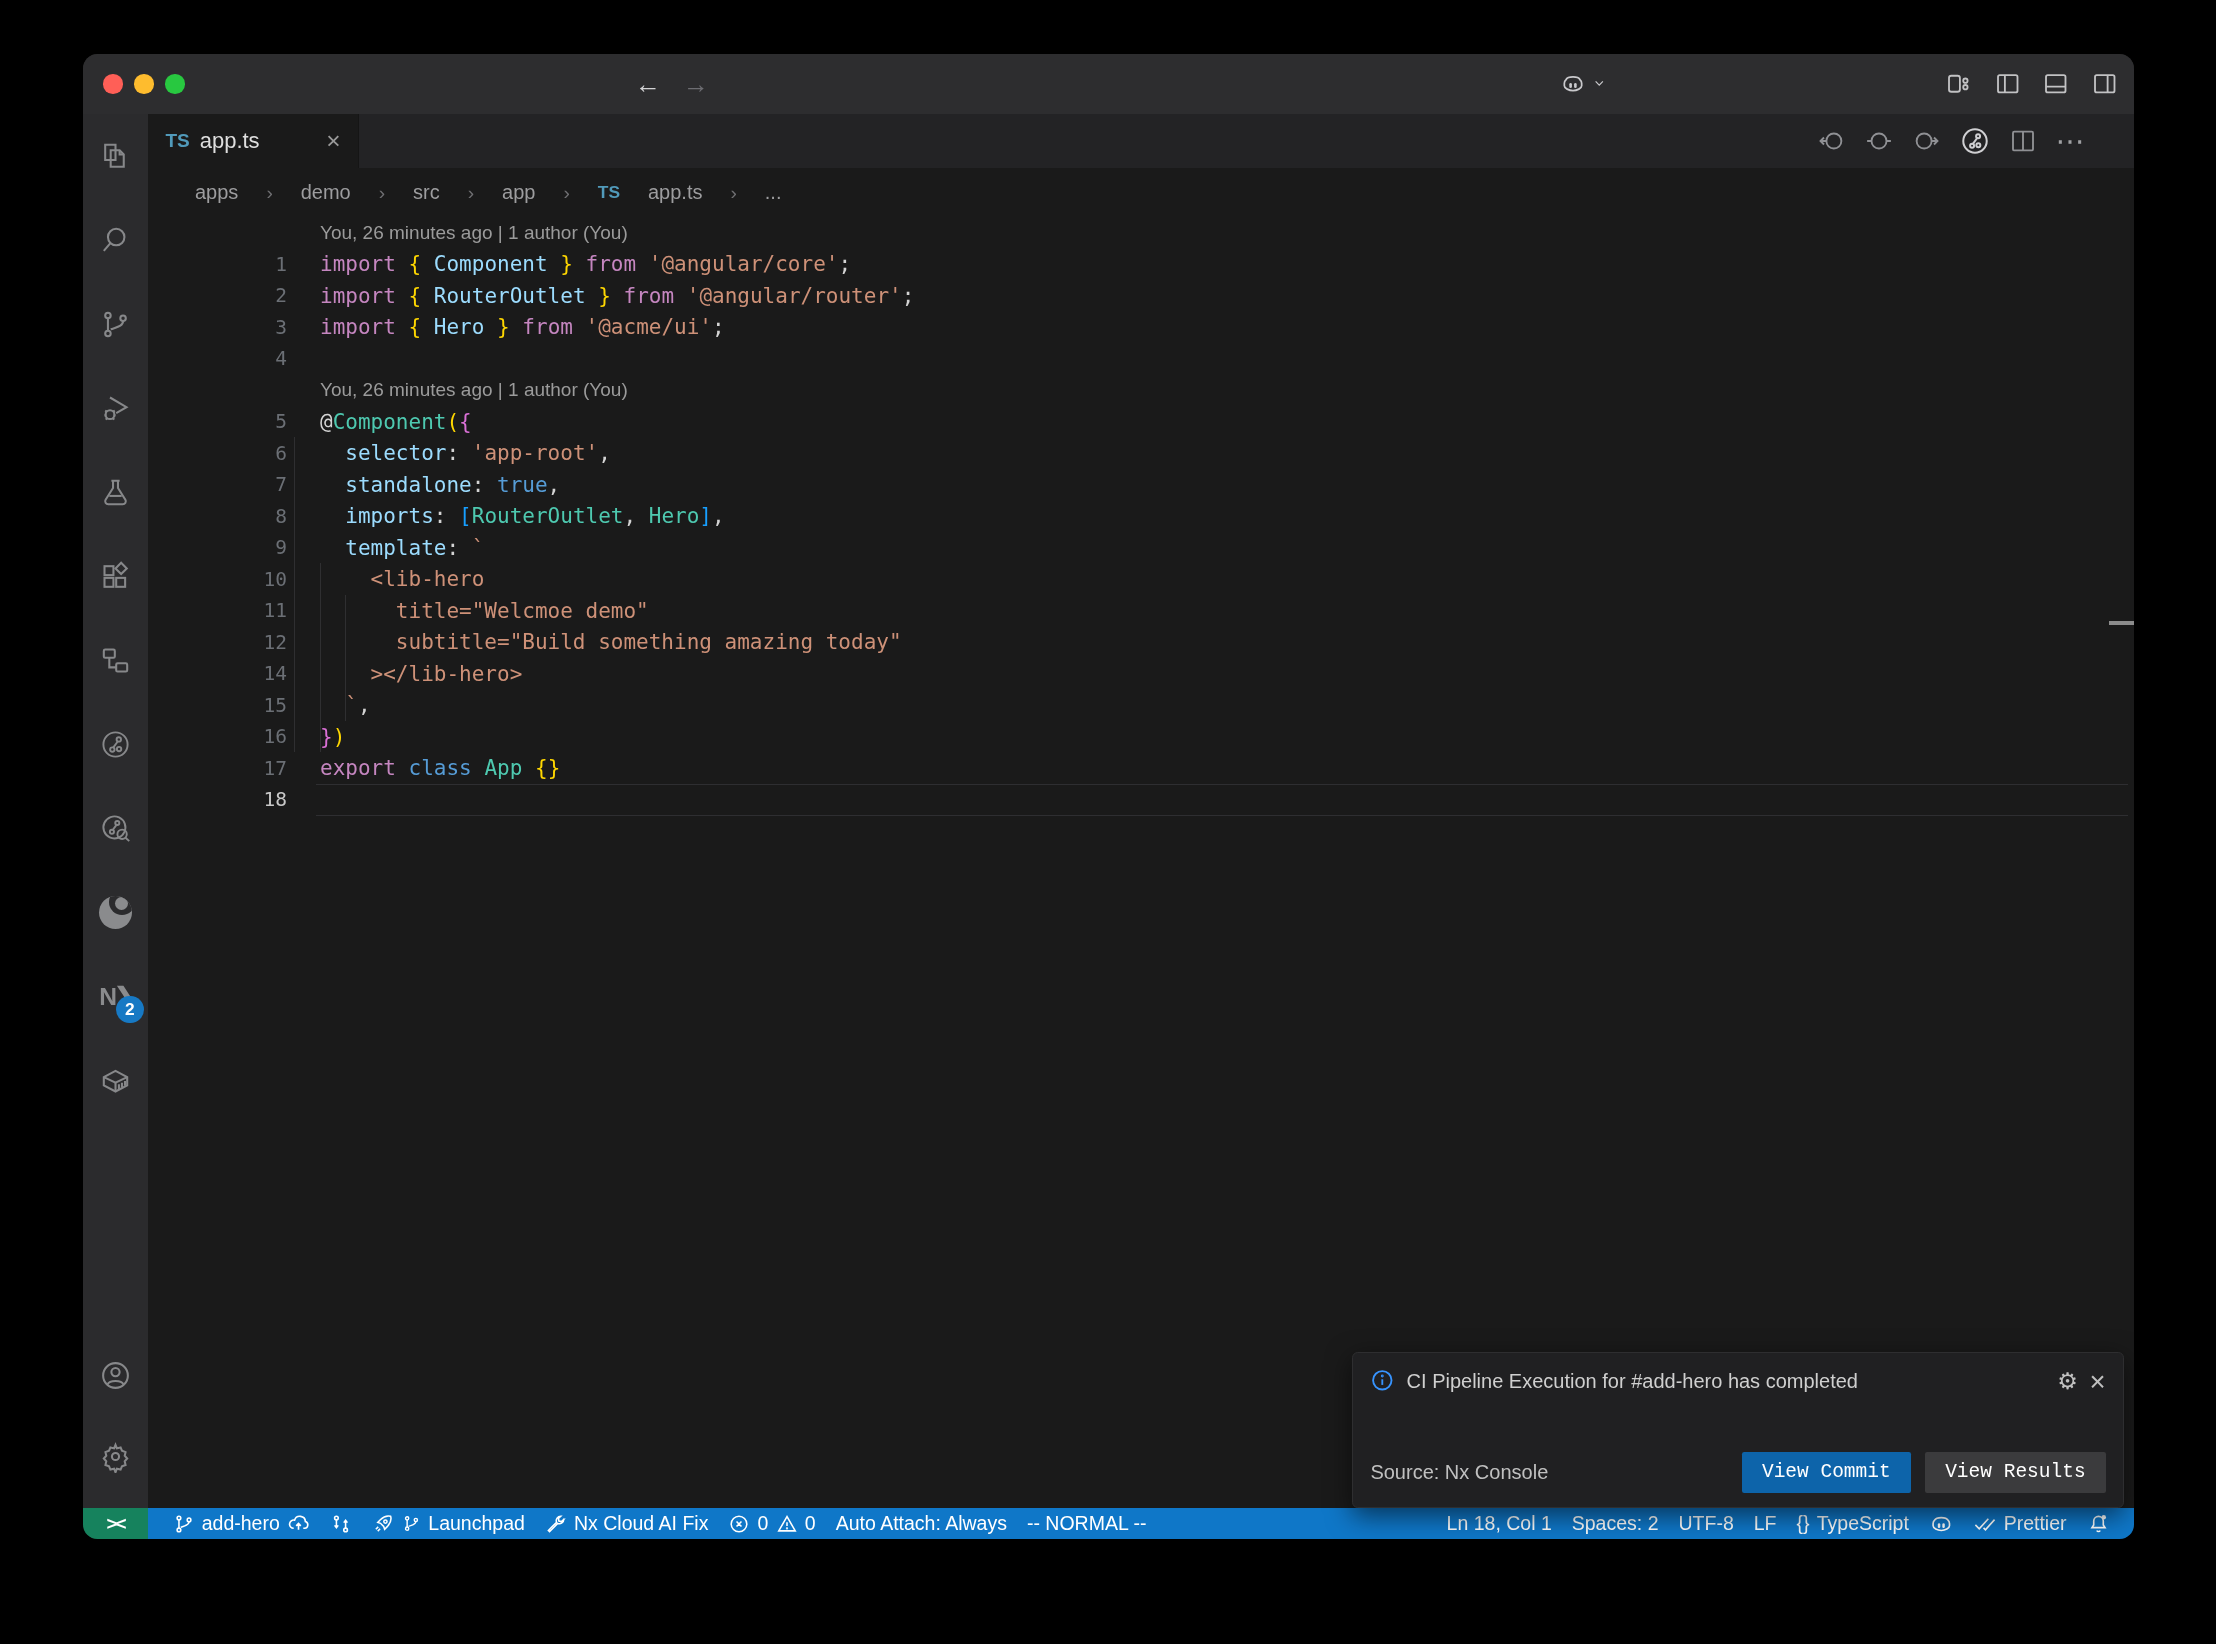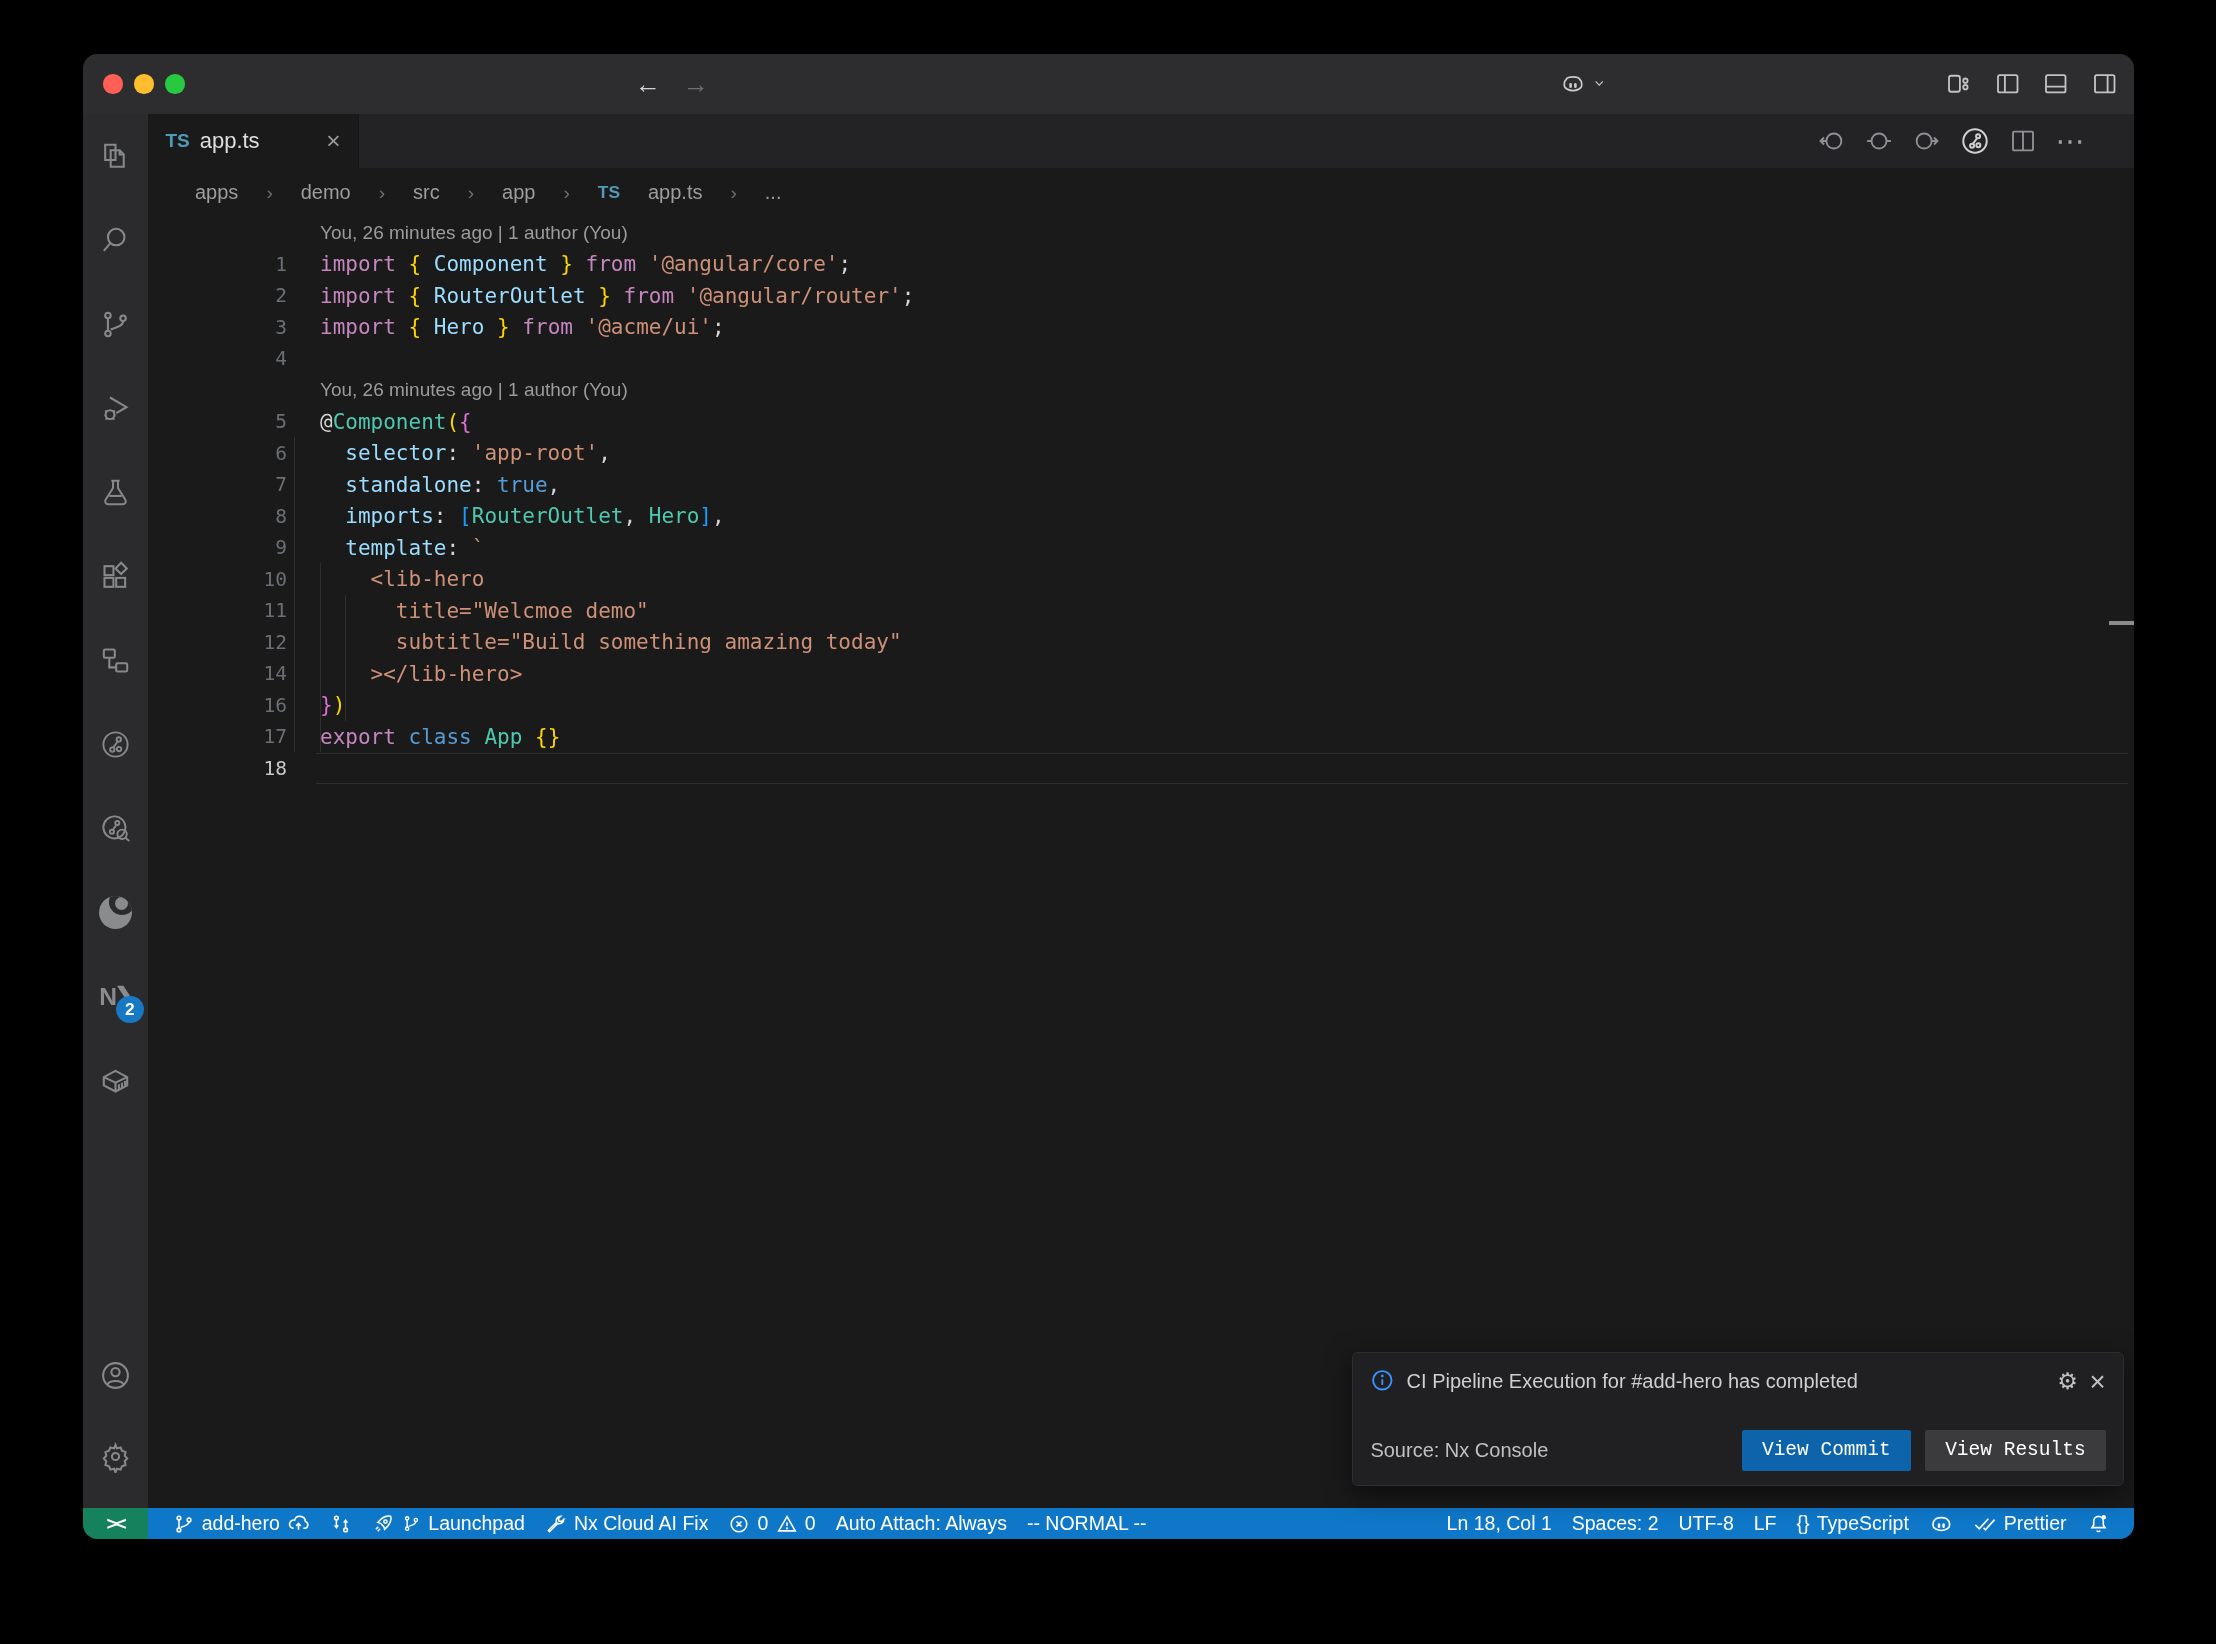--- a/index.html
+++ b/index.html
@@ -71,21 +71,21 @@
   
   .statusbar { height:31px; display:flex; flex:0 0 auto; font-size:19.5px; color:#fff; }
   .remote { width:65px; background:#16825D; display:flex; align-items:center; justify-content:center;
             font-weight:700; font-size:19px; letter-spacing:-2.2px; }
   .sb-main { flex:1; background:#0f77c8; display:flex; align-items:center; padding:0 14.5px; min-width:0; }
   .sb-item { display:flex; align-items:center; gap:7.2px; padding:0 10px; white-space:nowrap; }
   .sb-item svg { display:block; }
   .sb-spacer { flex:1; }
 
   
-  .notification { position:absolute; left:1269px; top:1298px; width:772px; height:134px; background:#202022;
+  .notification { position:absolute; left:1269px; top:1298px; width:772px; height:156px; background:#202022;
                   border:0.7px solid #2e2e30; border-radius:5.8px; box-shadow:0 7.2px 26px rgba(0,0,0,.55);
                   display:flex; flex-direction:column; z-index:5; }
   .notif-header { display:flex; align-items:center; gap:11.6px; padding:14.5px 17.4px 0 17.4px; }
   .notif-title { font-size:20px; color:#cfcfcf; flex:1; }
   .notif-icon-btn { color:#c0c0c0; font-size:23px; line-height:1; }
   .notif-body { display:flex; align-items:center; padding:0 17.4px 14.5px 17.4px; margin-top:auto; }
   .notif-source { font-size:20px; color:#c0c0c0;text-align:center; }
   .notif-buttons { margin-left:auto; display:flex; gap:14.5px; }
   .btn { font-size:19.5px; padding:9.4px 20px; border-radius:2.2px; color:#fff; border:none; font-family:Liberation Mono, monospace; }
   .btn-primary { background:#0d64aa; }
@@ -361,20 +361,24 @@
             </div>
             <div class="row">
               <div class="gutter">12</div>
               <div class="codeline"><span class="tok-str">      subtitle="Build something amazing today"</span></div>
             </div>
             <div class="row">
               <div class="gutter">14</div>
               <div class="codeline"><span class="tok-str">    &gt;&lt;/lib-hero&gt;</span></div>
             </div>
             <div class="row">
+              <div class="gutter">15</div>
+              <div class="codeline"><span class="tok-str">  `</span><span class="tok-pl">,</span></div>
+            </div>
+            <div class="row">
               <div class="gutter">16</div>
               <div class="codeline"><span class="tok-pp">}</span><span class="tok-py">)</span></div>
             </div>
             <div class="row">
               <div class="gutter">17</div>
               <div class="codeline"><span class="tok-kw">export</span><span class="tok-pl"> </span><span class="tok-kwb">class</span><span class="tok-pl"> </span><span class="tok-type">App</span><span class="tok-pl"> </span><span class="tok-py">{}</span></div>
             </div>
             <div class="row">
               <div class="gutter cur">18</div>
               <div class="codeline"></div>

